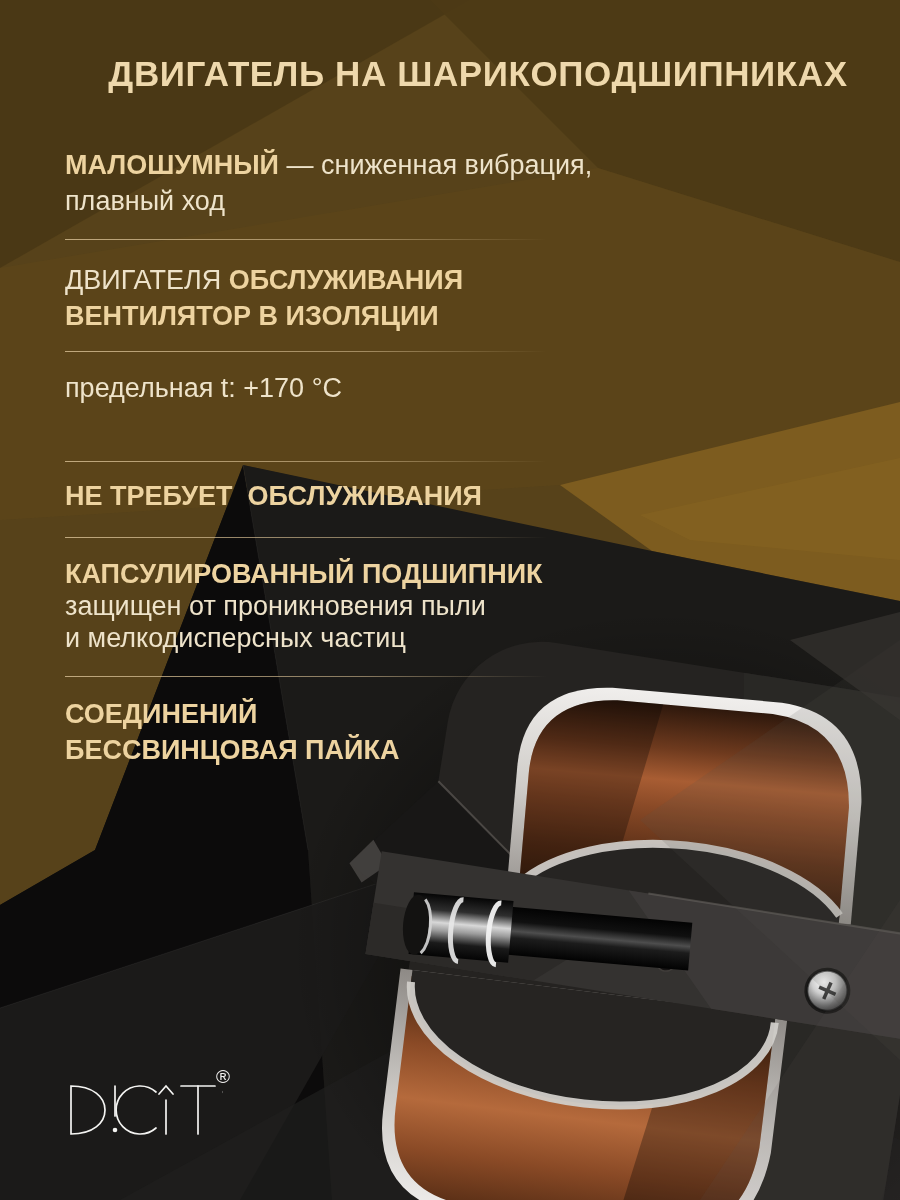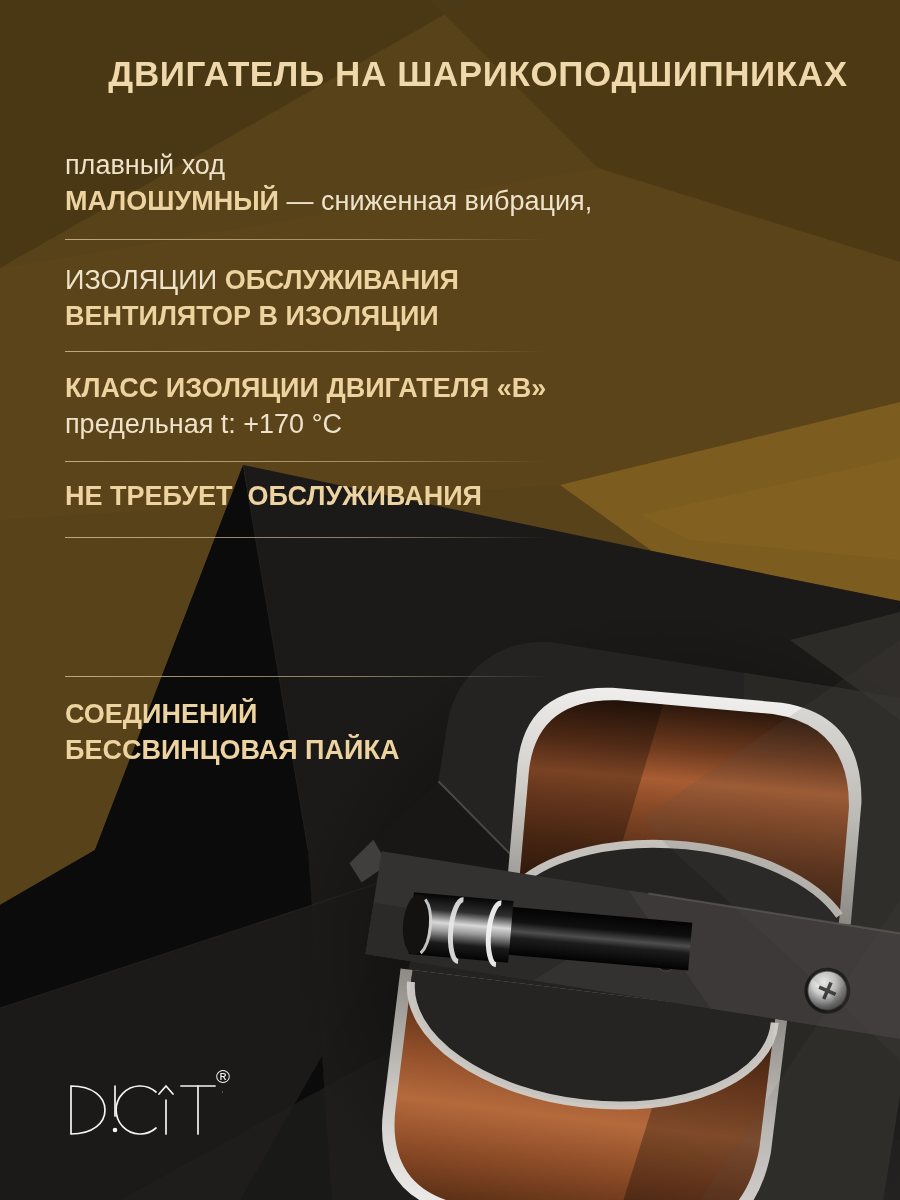--- a/index.html
+++ b/index.html
@@ -164,42 +164,46 @@
     </g>
 
     <polygon points="640,820 900,640 900,1060" fill="#56524d" opacity=".14"></polygon>
     <polygon points="700,1200 900,900 900,1200" fill="#5a5650" opacity=".12"></polygon>
     <polygon points="790,640 900,612 900,720" fill="#3a3733" opacity=".6"></polygon>
   </svg>
 
   <div class="txt page-title">ДВИГАТЕЛЬ НА ШАРИКОПОДШИПНИКАХ</div>
 
   <div class="txt feature" style="top:147px">
+    <span class="ln"><span class="seg-b">МАЛОШУМНЫЙ</span><span class="seg-r"> — сниженная вибрация,</span></span>
     <span class="ln"><span class="seg-r">плавный ход</span></span>
-    <span class="ln"><span class="seg-b">МАЛОШУМНЫЙ</span><span class="seg-r"> — сниженная вибрация,</span></span>
   </div>
   <div class="divider" style="top:239px"></div>
 
   <div class="txt feature" style="top:262px">
-    <span class="ln"><span class="seg-r">ИЗОЛЯЦИИ </span><span class="seg-b">ОБСЛУЖИВАНИЯ</span></span>
+    <span class="ln"><span class="seg-r">ДВИГАТЕЛЯ </span><span class="seg-b">ОБСЛУЖИВАНИЯ</span></span>
     <span class="ln"><span class="seg-b">ВЕНТИЛЯТОР В ИЗОЛЯЦИИ</span></span>
   </div>
   <div class="divider" style="top:351px"></div>
 
   <div class="txt feature" style="top:370px">
-    <span class="ln"><span class="seg-b">КЛАСС ИЗОЛЯЦИИ ДВИГАТЕЛЯ «B»</span></span>
     <span class="ln"><span class="seg-r">предельная t: +170 °C</span></span>
   </div>
   <div class="divider" style="top:461px"></div>
 
   <div class="txt feature" style="top:478px">
     <span class="ln"><span class="seg-b">НЕ ТРЕБУЕТ  ОБСЛУЖИВАНИЯ</span></span>
   </div>
   <div class="divider" style="top:537px"></div>
 
+  <div class="txt feature tight" style="top:558px">
+    <span class="ln"><span class="seg-b">КАПСУЛИРОВАННЫЙ ПОДШИПНИК</span></span>
+    <span class="ln"><span class="seg-r">защищен от проникновения пыли</span></span>
+    <span class="ln"><span class="seg-r">и мелкодисперсных частиц</span></span>
+  </div>
   <div class="divider" style="top:676px"></div>
 
   <div class="txt feature" style="top:696px">
     <span class="ln"><span class="seg-b">СОЕДИНЕНИЙ</span></span>
     <span class="ln"><span class="seg-b">БЕССВИНЦОВАЯ ПАЙКА</span></span>
   </div>
 
   <svg class="logo" width="160" height="70" viewBox="0 0 160 70" aria-hidden="true">
     <g fill="none" stroke="#f4f4f2" stroke-width="1.7" stroke-linecap="round">
 

